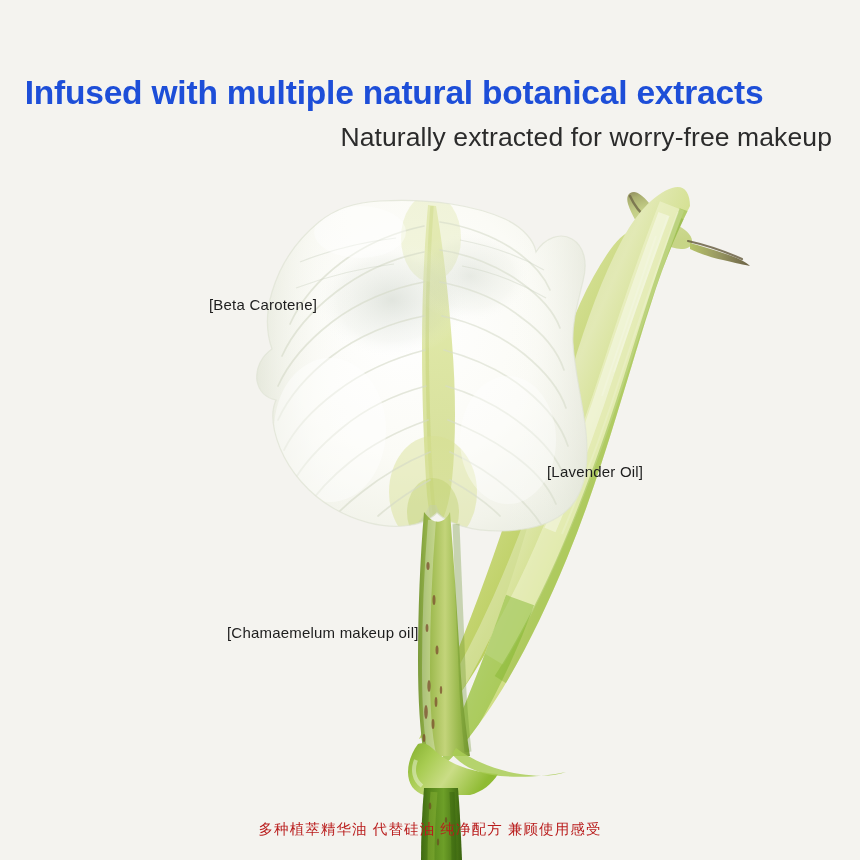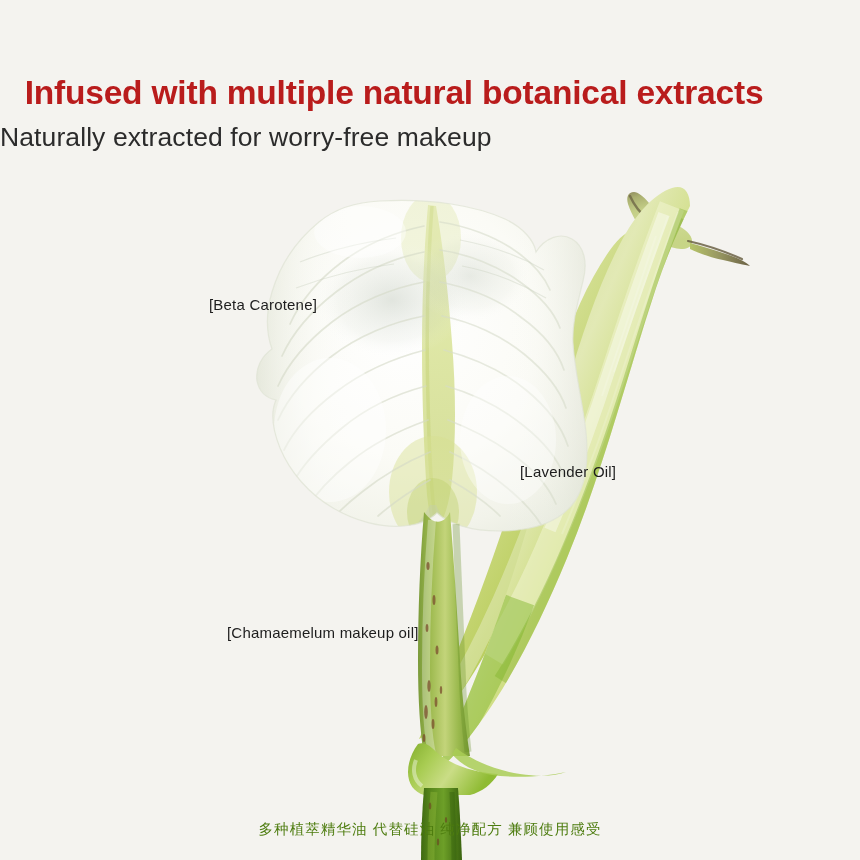--- a/index.html
+++ b/index.html
@@ -8,43 +8,43 @@
     background:#f4f3ef;
     font-family:"Liberation Sans","DejaVu Sans",sans-serif;
     overflow:hidden;position:relative;
   }
   #root{position:absolute;inset:0;width:860px;height:860px;}
 
   
   .headline{
     position:absolute;left:0;top:74px;width:788px;
     text-align:center;
-    font-size:33.5px;font-weight:bold;color:#b91c1c;
+    font-size:33.5px;font-weight:bold;color:#1d4ed8;
     letter-spacing:-0.2px;white-space:nowrap;
   }
   .subhead{
     position:absolute;left:0;top:122px;width:832px;
-    text-align:left;
+    text-align:right;
     font-size:26.5px;font-weight:normal;color:#2b2b2b;
     letter-spacing:0.1px;white-space:nowrap;
   }
   .footnote{
     position:absolute;left:0;top:820px;width:860px;
     text-align:center;
-    font-size:14.5px;font-weight:normal;color:#4d7c0f;
+    font-size:14.5px;font-weight:normal;color:#b91c1c;
     letter-spacing:1.1px;white-space:nowrap;z-index:40;
   }
 
   
   .callout{
     position:absolute;z-index:30;white-space:nowrap;
     font-size:15px;color:#1d1d1d;letter-spacing:0.2px;
   }
   #lbl-beta{left:209px;top:296px;}
-  #lbl-lav{left:520px;top:463px;text-align:right;}
+  #lbl-lav{left:547px;top:463px;text-align:right;}
   #lbl-cham{left:227px;top:624px;}
 
   
   #flower{position:absolute;left:0;top:0;width:860px;height:860px;z-index:10;}
 </style>
 </head>
 <body style="background: rgb(244, 243, 239);">
 
 <div id="root">
 

